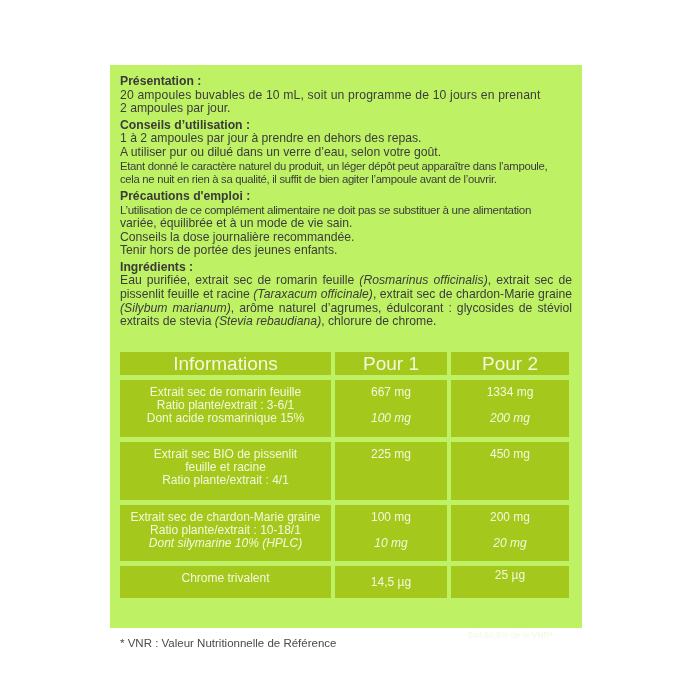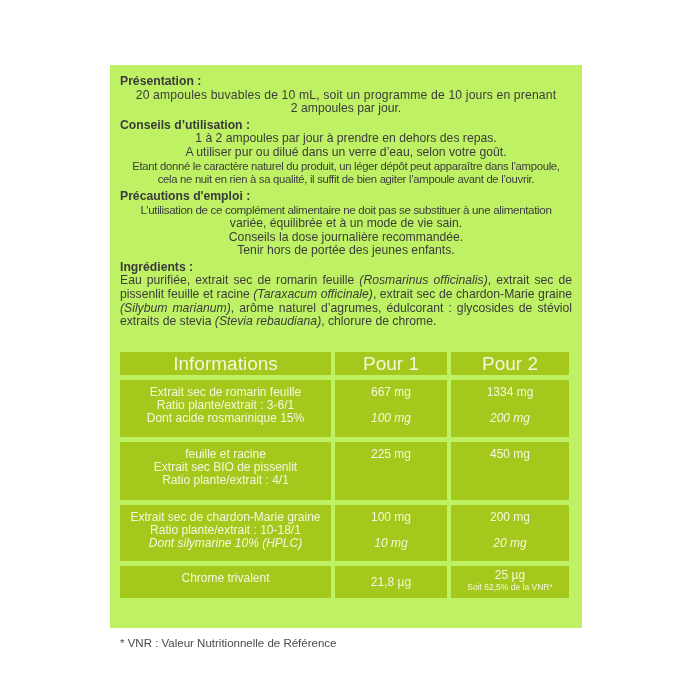--- a/index.html
+++ b/index.html
@@ -1,36 +1,36 @@
 <!DOCTYPE html>
 <html><head>
 <meta charset="utf-8">
 <style>
   html, body { margin:0; padding:0; }
   body { width:700px; height:700px; background:#ffffff; position:relative; overflow:hidden;
          font-family:"Liberation Sans", sans-serif; color:#3c3c3c; }
   .panel { position:absolute; left:110px; top:65px; width:472px; height:563px; background:#bef264; }
   .text-block { position:absolute; left:10px; top:8px; width:452px; font-size:12.2px; line-height:13.6px; }
   .section-title { font-weight:bold; color:#3a3a3a; margin-top:2px; }
-  .section-body p { margin:0;text-align:center; }
+  .section-body p { margin:0; }
   .section { margin-bottom:3px; }
   .justify { text-align:justify; }
   .tight { letter-spacing:-0.35px; }
   i { font-style:italic; }
   .table { position:absolute; left:10px; top:287px; width:452px; }
   .row { display:flex; gap:4px; margin-bottom:5px; }
   .cell { background:#a4c81c; color:#f4f9dc; text-align:center; font-size:12px; line-height:13px; box-sizing:border-box; }
   .c1 { width:211px; } .c2 { width:112px; } .c3 { width:118px; }
   .hdr .cell { height:23px; line-height:23px; font-size:19px; }
   .r1 .cell { height:57px; padding-top:6px; }
   .r2 .cell { height:58px; padding-top:6px; }
   .r3 .cell { height:56px; padding-top:6px;text-align:center; }
   .r4 .cell { height:32px; padding-top:6px; }
   .gap { height:13px; }
-  .small { font-size:8.5px; line-height:10px; }
+  .small { font-size:8.5px; line-height:10px;margin-top:48px; }
   .footnote { position:absolute; left:10px; top:572px; font-size:11.5px; color:#4a4a4a; }
 </style>
 </head>
 <body>
 
 <div class="panel">
   <div class="text-block">
 
     <div class="section">
       <div class="section-title">Présentation :</div>
@@ -88,22 +88,22 @@
       </div>
       <div class="cell c3">
         <div>1334 mg</div>
         <div class="gap"></div>
         <div><i>200 mg</i></div>
       </div>
     </div>
 
     <div class="row r2">
       <div class="cell c1">
+        <div>Extrait sec BIO de pissenlit</div>
         <div>feuille et racine</div>
-        <div>Extrait sec BIO de pissenlit</div>
         <div>Ratio plante/extrait : 4/1</div>
       </div>
       <div class="cell c2">
         <div>225 mg</div>
       </div>
       <div class="cell c3">
         <div>450 mg</div>
       </div>
     </div>
 
@@ -123,21 +123,21 @@
         <div class="gap"></div>
         <div><i>20 mg</i></div>
       </div>
     </div>
 
     <div class="row r4">
       <div class="cell c1">
         <div>Chrome trivalent</div>
       </div>
       <div class="cell c2" style="padding-top:10px">
-        <div>21,8 µg</div>
+        <div>14,5 µg</div>
       </div>
       <div class="cell c3" style="padding-top:3px">
         <div>25 µg</div>
         <div class="small">Soit 62,5% de la VNR*</div>
       </div>
     </div>
   </div>
 
   <div class="footnote">* VNR : Valeur Nutritionnelle de Référence</div>
 </div>

